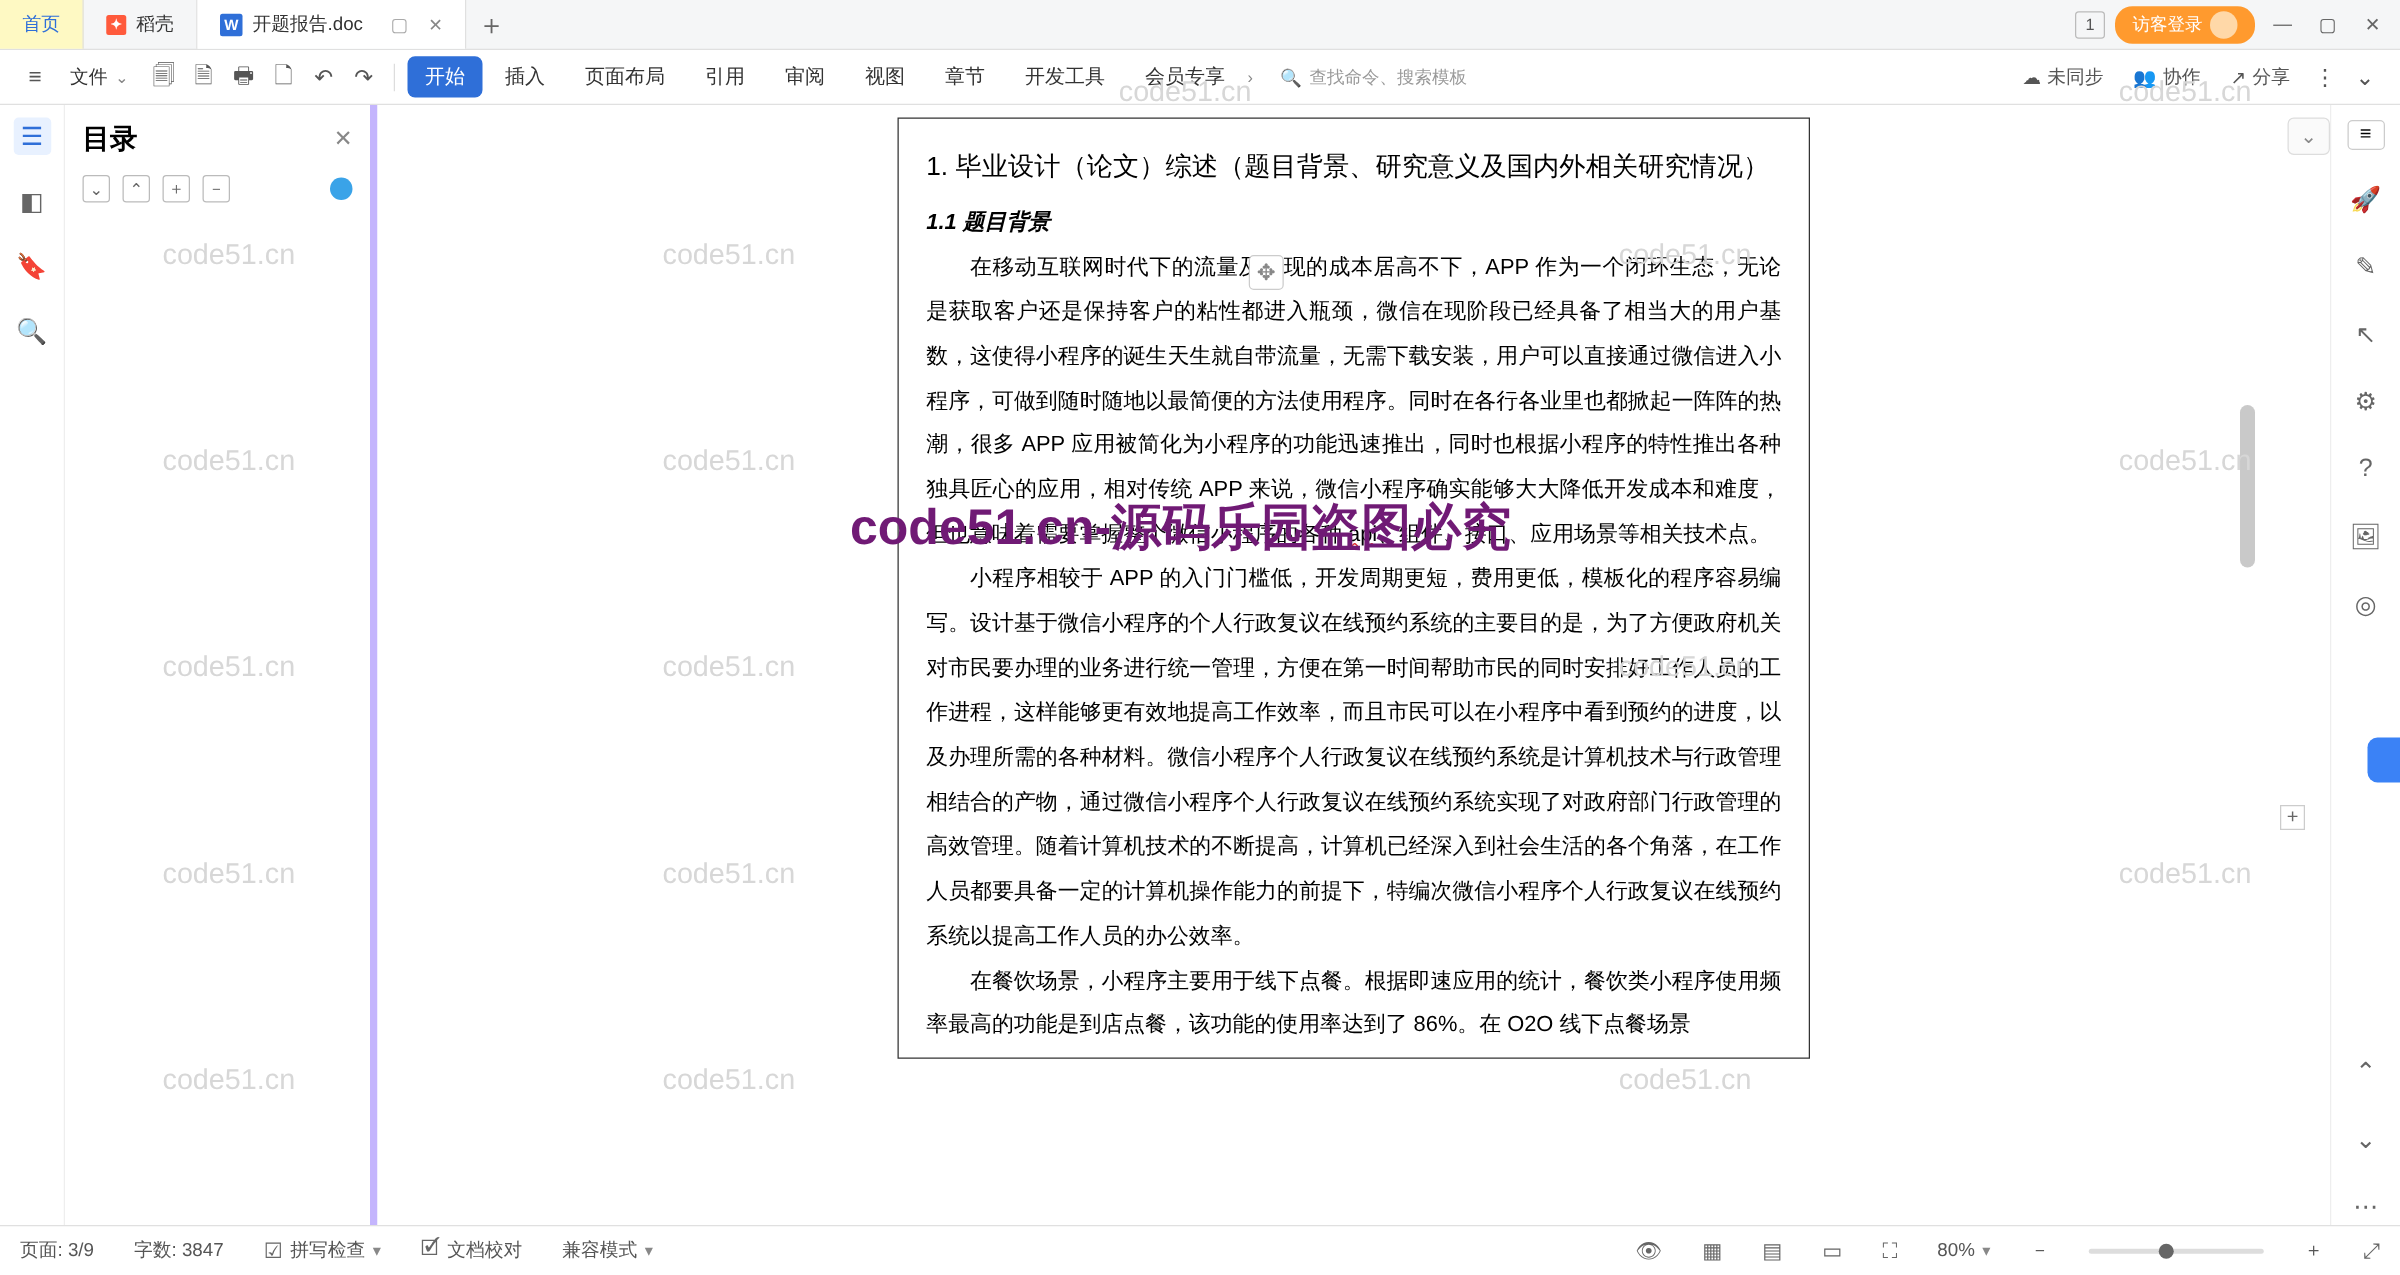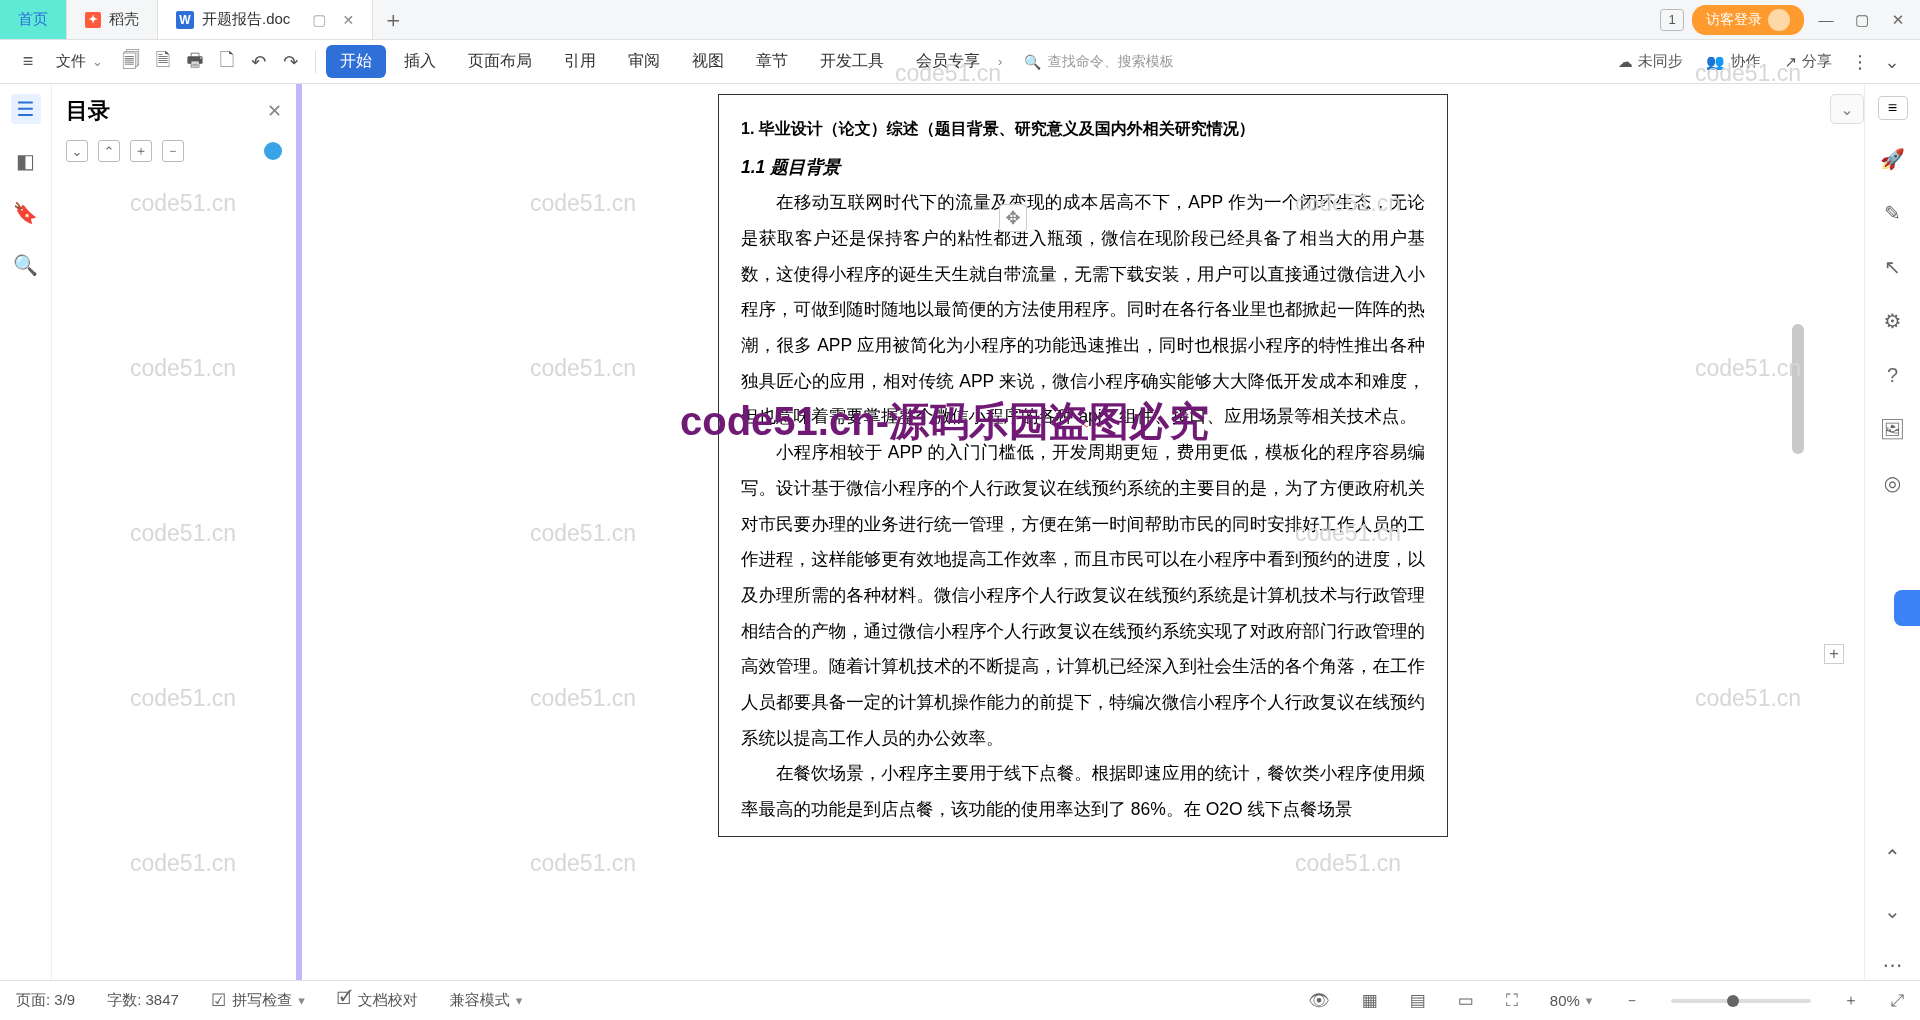--- a/index.html
+++ b/index.html
@@ -1,21 +1,21 @@
 <!DOCTYPE html>
 <html><head>
 <meta charset="utf-8">
 <style>
 * { margin:0; padding:0; box-sizing:border-box; font-family:"Microsoft YaHei","PingFang SC",sans-serif; }
 body { width:1920px; height:1020px; background:#fff; overflow:hidden; position:relative; }
 
 
 .titlebar { height:40px; display:flex; align-items:stretch; background:#f5f6f7; border-bottom:1px solid #e0e0e0; }
 .tab { display:flex; align-items:center; padding:0 18px; font-size:15px; color:#333; border-right:1px solid #e0e0e0; cursor:pointer; gap:8px; position:relative; }
-.tab.home { background:#5eead4; color:#2f6fd8; font-weight:500; }
+.tab.home { background:#fef9c3; color:#2f6fd8; font-weight:500; }
 .tab.active { background:#fff; }
 .tab .x { color:#888; font-size:14px; margin-left:8px; }
 .ico-square { width:16px; height:16px; background:#ff5a3c; border-radius:2px; display:inline-flex; align-items:center; justify-content:center; color:#fff; font-size:11px; font-weight:bold; }
 .ico-w { width:18px; height:18px; background:#2f6fd8; border-radius:2px; display:inline-flex; align-items:center; justify-content:center; color:#fff; font-size:12px; font-weight:bold; }
 .newtab { width:40px; display:flex; align-items:center; justify-content:center; font-size:22px; color:#666; cursor:pointer; }
 .titlebar-spacer { flex:1; }
 .titlebar-right { display:flex; align-items:center; padding:0 8px; gap:8px; }
 .badge-1 { width:24px; height:22px; border:1px solid #bbb; border-radius:3px; display:flex; align-items:center; justify-content:center; font-size:13px; color:#555; }
 .login-pill { background:#ff9a2e; color:#fff; padding:4px 14px; border-radius:14px; font-size:14px; display:flex; align-items:center; gap:6px; }
 .avatar-c { width:22px; height:22px; border-radius:50%; background:#ffd8a8; }
@@ -45,21 +45,21 @@
 .sp-close { color:#888; font-size:18px; cursor:pointer; }
 .sp-tools { display:flex; gap:10px; margin-top:14px; align-items:center; }
 .sp-btn { width:22px; height:22px; border:1px solid #bbb; border-radius:3px; display:flex; align-items:center; justify-content:center; font-size:13px; color:#666; cursor:pointer; }
 .sp-dot { width:18px; height:18px; border-radius:50%; background:#3aa3e8; margin-left:auto; }
 
 .canvas { flex:1; background:#fff; position:relative; overflow:hidden; display:flex; justify-content:center; }
 .page-wrap { width:730px; margin-top:10px; }
 .handle { width:28px; height:28px; border:1px solid #ccc; border-radius:4px; display:flex; align-items:center; justify-content:center; color:#888; position:absolute; left:697px; top:120px; font-size:18px; background:#fff; }
 .ruler-mark { width:20px; height:20px; border:1px solid #ccc; position:absolute; right:20px; top:560px; font-size:16px; display:flex; align-items:center; justify-content:center; color:#666; background:#fff; }
 .page { border:1.5px solid #333; padding:18px 22px 8px; font-size:17.5px; line-height:2.04; color:#000; font-family:"SimSun","宋体",serif; }
-.page h4 { font-size:16px; font-weight:700; margin-bottom:4px; }
+.page h4 { font-size:21px; font-weight:400; margin-bottom:4px; }
 .page .sec { font-weight:700;font-style:italic; }
 .page p { text-indent:2em; text-align:justify; }
 .api { text-decoration:underline wavy #d33; text-decoration-thickness:1px; }
 
 .wm-red { position:absolute; left:680px; top:394px; font-size:40px; font-weight:700; color:#701a75; z-index:5; white-space:nowrap; pointer-events:none; }
 .wm-gray { position:absolute; color:#d7d7d7; font-size:23px; font-weight:400; pointer-events:none; font-family:Arial,sans-serif; }
 
 .rightrail { width:56px; border-left:1px solid #eee; display:flex; flex-direction:column; align-items:center; padding-top:12px; gap:24px; }
 .rr-ico { width:30px; height:30px; display:flex; align-items:center; justify-content:center; color:#666; font-size:20px; cursor:pointer; }
 .rr-box { width:30px; height:24px; border:1px solid #ccc; border-radius:4px; display:flex; align-items:center; justify-content:center; }

